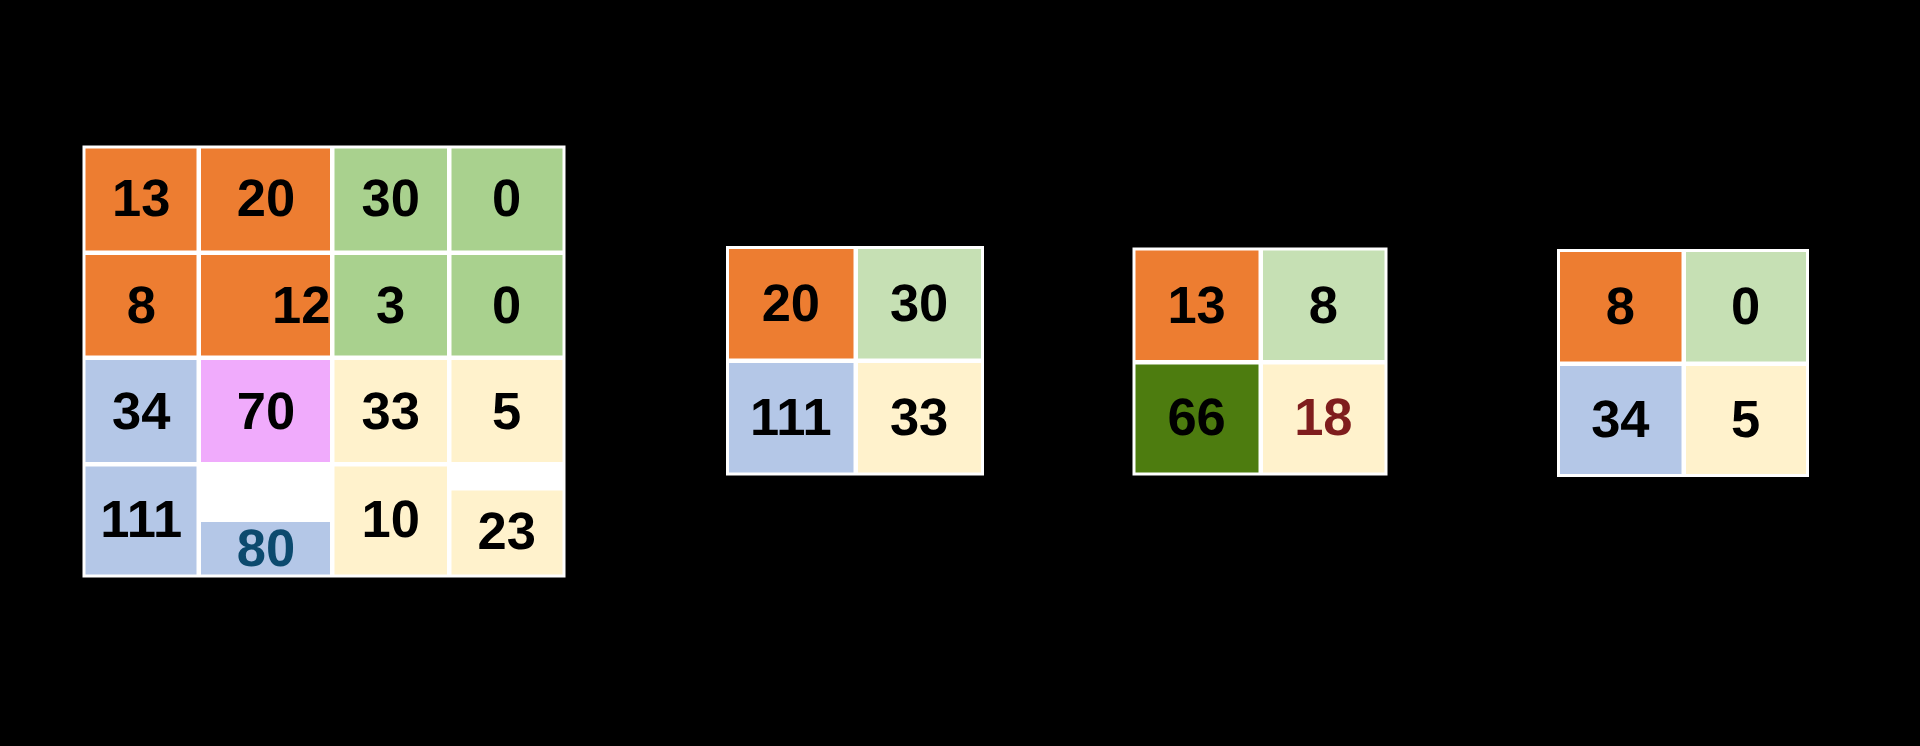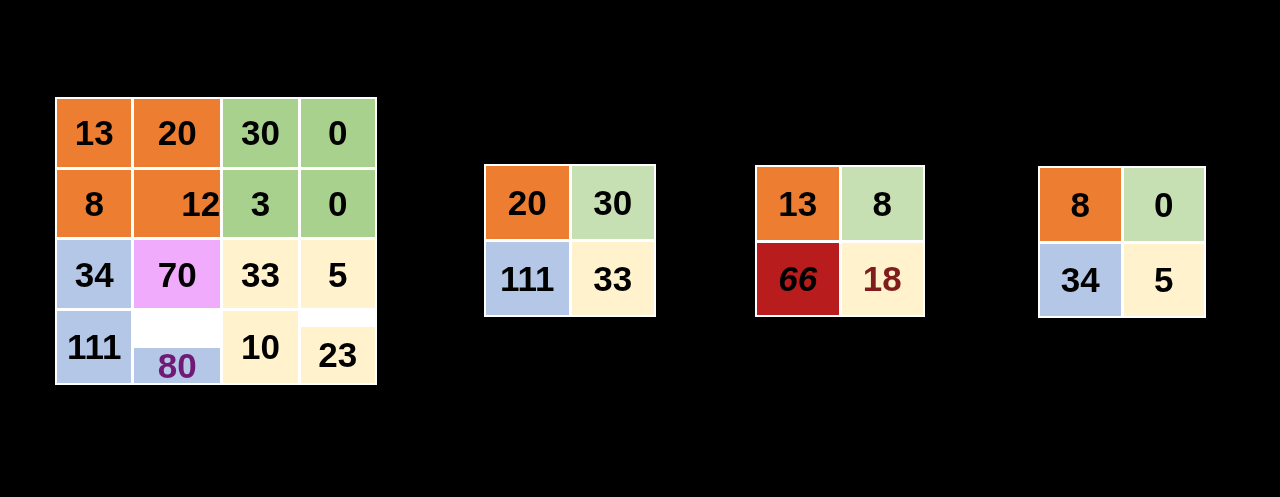--- a/index.html
+++ b/index.html
@@ -77,34 +77,34 @@
       <div class="cell" style="background: rgb(169, 209, 142); color: rgb(0, 0, 0);">0</div>
       <div class="cell" style="background: rgb(237, 125, 49); color: rgb(0, 0, 0);">8</div>
       <div class="cell" style="background: rgb(237, 125, 49); color: rgb(0, 0, 0); padding-left: 47px;">12</div>
       <div class="cell" style="background: rgb(169, 209, 142); color: rgb(0, 0, 0);">3</div>
       <div class="cell" style="background: rgb(169, 209, 142); color: rgb(0, 0, 0);">0</div>
       <div class="cell" style="background: rgb(180, 199, 231); color: rgb(0, 0, 0);">34</div>
       <div class="cell" style="background: #f0abfc; color: rgb(0, 0, 0);">70</div>
       <div class="cell" style="background: rgb(255, 242, 204); color: rgb(0, 0, 0);">33</div>
       <div class="cell" style="background: rgb(255, 242, 204); color: rgb(0, 0, 0);">5</div>
       <div class="cell" style="background: rgb(180, 199, 231); color: rgb(0, 0, 0);">111</div>
-      <div class="cell" style="background: rgb(180, 199, 231); color: #701a75; margin-top: 37px;">80</div>
+      <div class="cell" style="background: rgb(180, 199, 231); color: #0c4a6e; margin-top: 37px;">80</div>
       <div class="cell" style="background: rgb(255, 242, 204); color: rgb(0, 0, 0);">10</div>
       <div class="cell" style="background: rgb(255, 242, 204); color: rgb(0, 0, 0); margin-top: 16px;">23</div>
     </div>
   <div class="matrix m-a" style="background: rgb(255, 255, 255);">
       <div class="cell" style="background: rgb(237, 125, 49); color: rgb(0, 0, 0);">20</div>
       <div class="cell" style="background: rgb(198, 224, 180); color: rgb(0, 0, 0);">30</div>
       <div class="cell" style="background: rgb(180, 199, 231); color: rgb(0, 0, 0);">111</div>
       <div class="cell" style="background: rgb(255, 242, 204); color: rgb(0, 0, 0);">33</div>
     </div>
   <div class="matrix m-b" style="background: rgb(255, 255, 255);">
       <div class="cell" style="background: rgb(237, 125, 49); color: rgb(0, 0, 0);">13</div>
       <div class="cell" style="background: rgb(198, 224, 180); color: rgb(0, 0, 0);">8</div>
-      <div class="cell" style="background: #b91c1c; color: rgb(0, 0, 0); font-style: italic;">66</div>
+      <div class="cell" style="background: #4d7c0f; color: rgb(0, 0, 0);">66</div>
       <div class="cell" style="background: rgb(255, 242, 204); color: #7f1d1d;">18</div>
     </div>
   <div class="matrix m-c" style="background: rgb(255, 255, 255);">
       <div class="cell" style="background: rgb(237, 125, 49); color: rgb(0, 0, 0);">8</div>
       <div class="cell" style="background: rgb(198, 224, 180); color: rgb(0, 0, 0);">0</div>
       <div class="cell" style="background: rgb(180, 199, 231); color: rgb(0, 0, 0);">34</div>
       <div class="cell" style="background: rgb(255, 242, 204); color: rgb(0, 0, 0);">5</div>
     </div>
 </div>
 

